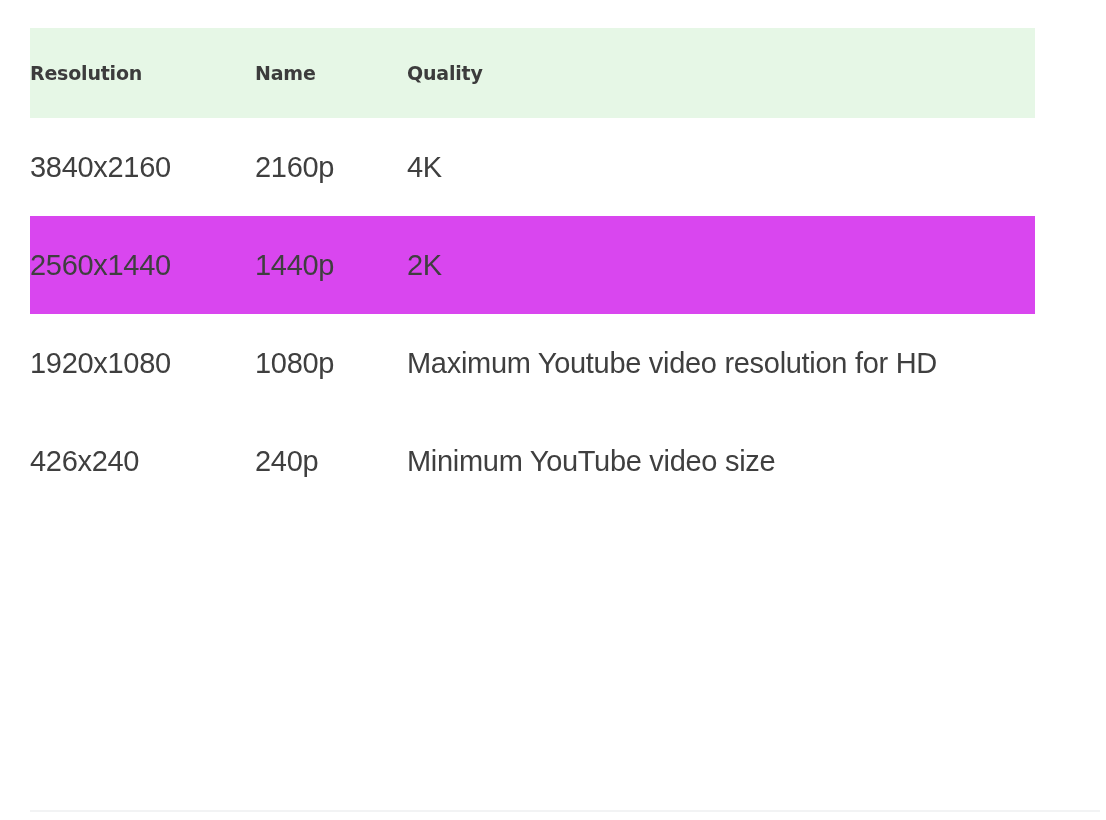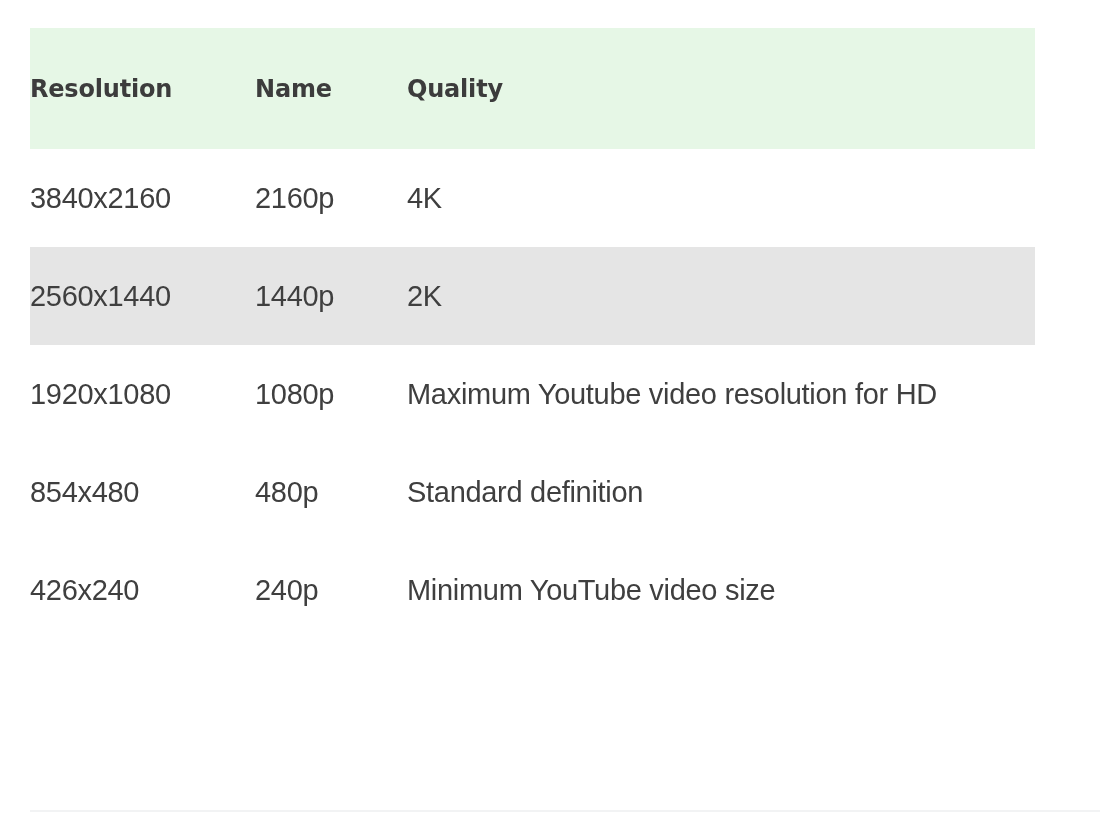--- a/index.html
+++ b/index.html
@@ -35,45 +35,45 @@
   .resolution-table col.col-name       { width: 152px; }
   .resolution-table col.col-quality    { width: 628px; }
 
   .resolution-table thead tr {
     background: #e6f7e6;
   }
 
   .resolution-table th {
     text-align: left;
     vertical-align: middle;
-    height: 121px;
+    height: 90px;
     padding: 0;
     color: #3c3c3c;
-    font-size: 24px;
+    font-size: 19px;
     font-weight: bold;
     letter-spacing: -0.2px;
     font-family: "DejaVu Sans", sans-serif;
     white-space: nowrap;
   }
 
   .resolution-table tbody td {
     text-align: left;
     vertical-align: middle;
     height: 98px;
     padding: 0;
     color: #3f3f3f;
     font-size: 29px;
     font-weight: normal;
     letter-spacing: -0.3px;
     font-family: "Liberation Sans", sans-serif;
     white-space: nowrap;
   }
 
   .resolution-table tbody tr.row-alt {
-    background: #e5e5e5;
+    background: #d946ef;
     border-radius: 14px;
   }
   .resolution-table tbody tr.row-plain {
     background: #ffffff;
   }
 
   
   .bottom-rule {
     position: absolute;
     left: 30px;
@@ -111,25 +111,20 @@
         <td>2560x1440</td>
         <td>1440p</td>
         <td>2K</td>
       </tr>
       <tr class="row-plain">
         <td>1920x1080</td>
         <td>1080p</td>
         <td>Maximum Youtube video resolution for HD</td>
       </tr>
       <tr class="row-plain">
-        <td>854x480</td>
-        <td>480p</td>
-        <td>Standard definition</td>
-      </tr>
-      <tr class="row-plain">
         <td>426x240</td>
         <td>240p</td>
         <td>Minimum YouTube video size</td>
       </tr>
     </tbody>
   </table>
 
   <div class="bottom-rule"></div>
 
 </div>

